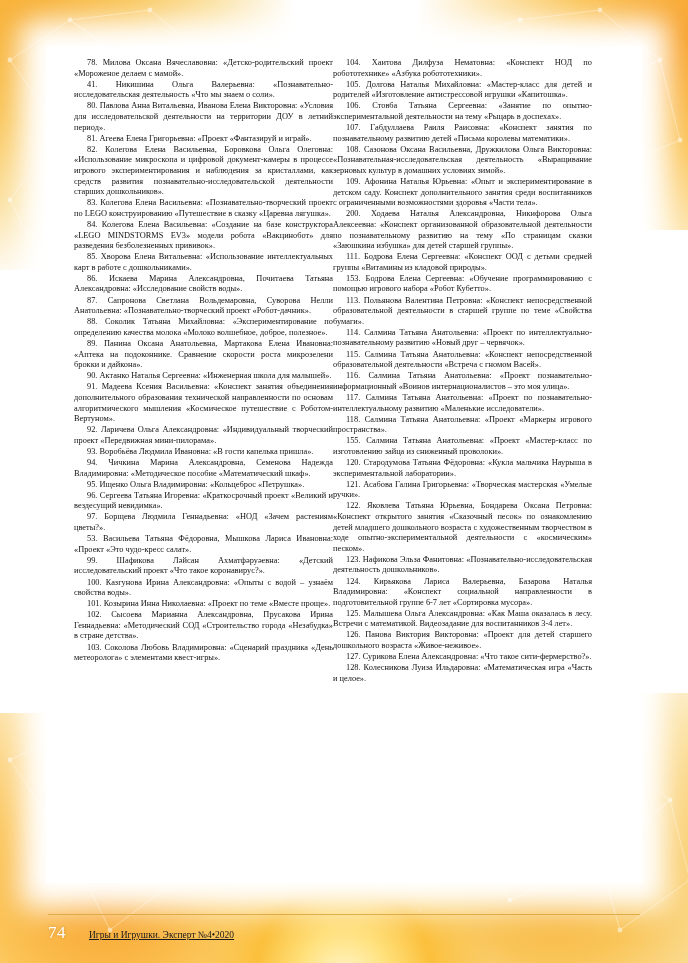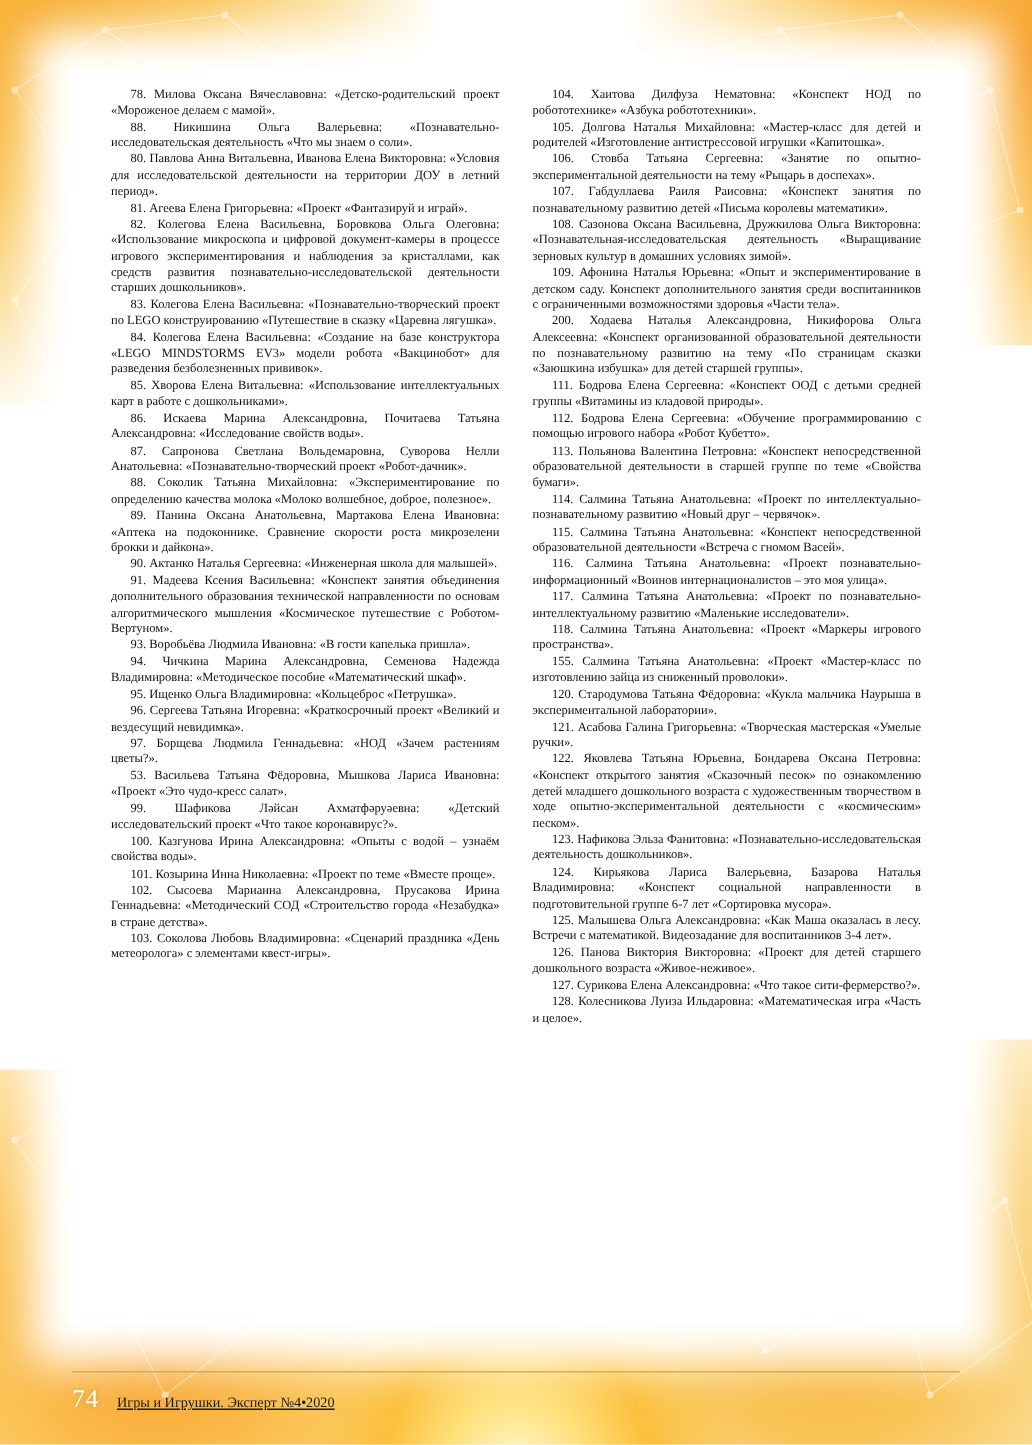--- a/index.html
+++ b/index.html
@@ -86,21 +86,20 @@
     left: 0; top: 0;
     width: 688px;
     height: 963px;
   }
   .columns {
     position: absolute;
     left: 74px;
     top: 58px;
     width: 540px;
     display: flex;
-    gap: 22px;
   }
   .col {
     width: 259px;
   }
   .para {
     font-size: 8.35px;
     line-height: 10.6px;
     text-align: justify;
     text-indent: 13px;
     margin: 0 0 0.5px 0;
@@ -118,21 +117,21 @@
     height: 1px;
     background: #d8a43a;
     opacity: .85;
   }
   .footer {
     position: absolute;
     left: 48px;
     bottom: 20px;
     display: flex;
     align-items: baseline;
-    gap: 12px;
+    gap: 23px;
   }
   .folio {
     font-size: 17px;
     color: #ffffff;
     font-family: "Liberation Serif", serif;
     letter-spacing: .5px;
     text-shadow: 0 0 3px rgba(180,120,20,.55);
   }
   .footer-text {
     font-size: 9.5px;
@@ -215,33 +214,34 @@
   </svg>
 
   <div class="bg-sun"></div>
   <div class="bg-white-mask"></div>
 </div>
 
 <div class="content">
   <div class="columns">
     <div class="col" id="col-left">
         <p class="para">78. Милова Оксана Вячеславовна: «Детско-родительский проект «Мороженое делаем с мамой».</p>
-        <p class="para">88. Никишина Ольга Валерьевна: «Познавательно-исследовательская деятельность «Что мы знаем о соли».</p>
+        <p class="para">41. Никишина Ольга Валерьевна: «Познавательно-исследовательская деятельность «Что мы знаем о соли».</p>
         <p class="para">80. Павлова Анна Витальевна, Иванова Елена Викторовна: «Условия для исследовательской деятельности на территории ДОУ в летний период».</p>
         <p class="para">81. Агеева Елена Григорьевна: «Проект «Фантазируй и играй».</p>
         <p class="para">82. Колегова Елена Васильевна, Боровкова Ольга Олеговна: «Использование микроскопа и цифровой документ-камеры в процессе игрового экспериментирования и наблюдения за кристаллами, как средств развития познавательно-исследовательской деятельности старших дошкольников».</p>
         <p class="para">83. Колегова Елена Васильевна: «Познавательно-творческий проект по LEGO конструированию «Путешествие в сказку «Царевна лягушка».</p>
         <p class="para">84. Колегова Елена Васильевна: «Создание на базе конструктора «LEGO MINDSTORMS EV3» модели робота «Вакцинобот» для разведения безболезненных прививок».</p>
         <p class="para">85. Хворова Елена Витальевна: «Использование интеллектуальных карт в работе с дошкольниками».</p>
         <p class="para">86. Искаева Марина Александровна, Почитаева Татьяна Александровна: «Исследование свойств воды».</p>
         <p class="para">87. Сапронова Светлана Вольдемаровна, Суворова Нелли Анатольевна: «Познавательно-творческий проект «Робот-дачник».</p>
         <p class="para">88. Соколик Татьяна Михайловна: «Экспериментирование по определению качества молока «Молоко волшебное, доброе, полезное».</p>
         <p class="para">89. Панина Оксана Анатольевна, Мартакова Елена Ивановна: «Аптека на подоконнике. Сравнение скорости роста микрозелени брокки и дайкона».</p>
         <p class="para">90. Актанко Наталья Сергеевна: «Инженерная школа для малышей».</p>
         <p class="para">91. Мадеева Ксения Васильевна: «Конспект занятия объединения дополнительного образования технической направленности по основам алгоритмического мышления «Космическое путешествие с Роботом-Вертуном».</p>
+        <p class="para">92. Ларичева Ольга Александровна: «Индивидуальный творческий проект «Передвижная мини-пилорама».</p>
         <p class="para">93. Воробьёва Людмила Ивановна: «В гости капелька пришла».</p>
         <p class="para">94. Чичкина Марина Александровна, Семенова Надежда Владимировна: «Методическое пособие «Математический шкаф».</p>
         <p class="para">95. Ищенко Ольга Владимировна: «Кольцеброс «Петрушка».</p>
         <p class="para">96. Сергеева Татьяна Игоревна: «Краткосрочный проект «Великий и вездесущий невидимка».</p>
         <p class="para">97. Борщева Людмила Геннадьевна: «НОД «Зачем растениям цветы?».</p>
         <p class="para">53. Васильева Татьяна Фёдоровна, Мышкова Лариса Ивановна: «Проект «Это чудо-кресс салат».</p>
         <p class="para">99. Шафикова Ләйсан Ахматфәруәевна: «Детский исследовательский проект «Что такое коронавирус?».</p>
         <p class="para">100. Казгунова Ирина Александровна: «Опыты с водой – узнаём свойства воды».</p>
         <p class="para">101. Козырина Инна Николаевна: «Проект по теме «Вместе проще».</p>
         <p class="para">102. Сысоева Марианна Александровна, Прусакова Ирина Геннадьевна: «Методический СОД «Строительство города «Незабудка» в стране детства».</p>
@@ -249,21 +249,21 @@
       </div>
     <div class="col" id="col-right">
         <p class="para">104. Хаитова Дилфуза Нематовна: «Конспект НОД по робототехнике» «Азбука робототехники».</p>
         <p class="para">105. Долгова Наталья Михайловна: «Мастер-класс для детей и родителей «Изготовление антистрессовой игрушки «Капитошка».</p>
         <p class="para">106. Стовба Татьяна Сергеевна: «Занятие по опытно-экспериментальной деятельности на тему «Рыцарь в доспехах».</p>
         <p class="para">107. Габдуллаева Раиля Раисовна: «Конспект занятия по познавательному развитию детей «Письма королевы математики».</p>
         <p class="para">108. Сазонова Оксана Васильевна, Дружкилова Ольга Викторовна: «Познавательная-исследовательская деятельность «Выращивание зерновых культур в домашних условиях зимой».</p>
         <p class="para">109. Афонина Наталья Юрьевна: «Опыт и экспериментирование в детском саду. Конспект дополнительного занятия среди воспитанников с ограниченными возможностями здоровья «Части тела».</p>
         <p class="para">200. Ходаева Наталья Александровна, Никифорова Ольга Алексеевна: «Конспект организованной образовательной деятельности по познавательному развитию на тему «По страницам сказки «Заюшкина избушка» для детей старшей группы».</p>
         <p class="para">111. Бодрова Елена Сергеевна: «Конспект ООД с детьми средней группы «Витамины из кладовой природы».</p>
-        <p class="para">112. Бодрова Елена Сергеевна: «Обучение программированию с помощью игрового набора «Робот Кубетто».</p>
+        <p class="para">153. Бодрова Елена Сергеевна: «Обучение программированию с помощью игрового набора «Робот Кубетто».</p>
         <p class="para">113. Польянова Валентина Петровна: «Конспект непосредственной образовательной деятельности в старшей группе по теме «Свойства бумаги».</p>
         <p class="para">114. Салмина Татьяна Анатольевна: «Проект по интеллектуально-познавательному развитию «Новый друг – червячок».</p>
         <p class="para">115. Салмина Татьяна Анатольевна: «Конспект непосредственной образовательной деятельности «Встреча с гномом Васей».</p>
         <p class="para">116. Салмина Татьяна Анатольевна: «Проект познавательно-информационный «Воинов интернационалистов – это моя улица».</p>
         <p class="para">117. Салмина Татьяна Анатольевна: «Проект по познавательно-интеллектуальному развитию «Маленькие исследователи».</p>
         <p class="para">118. Салмина Татьяна Анатольевна: «Проект «Маркеры игрового пространства».</p>
         <p class="para">155. Салмина Татьяна Анатольевна: «Проект «Мастер-класс по изготовлению зайца из сниженный проволоки».</p>
         <p class="para">120. Стародумова Татьяна Фёдоровна: «Кукла мальчика Наурыша в экспериментальной лаборатории».</p>
         <p class="para">121. Асабова Галина Григорьевна: «Творческая мастерская «Умелые ручки».</p>
         <p class="para">122. Яковлева Татьяна Юрьевна, Бондарева Оксана Петровна: «Конспект открытого занятия «Сказочный песок» по ознакомлению детей младшего дошкольного возраста с художественным творчеством в ходе опытно-экспериментальной деятельности с «космическим» песком».</p>

